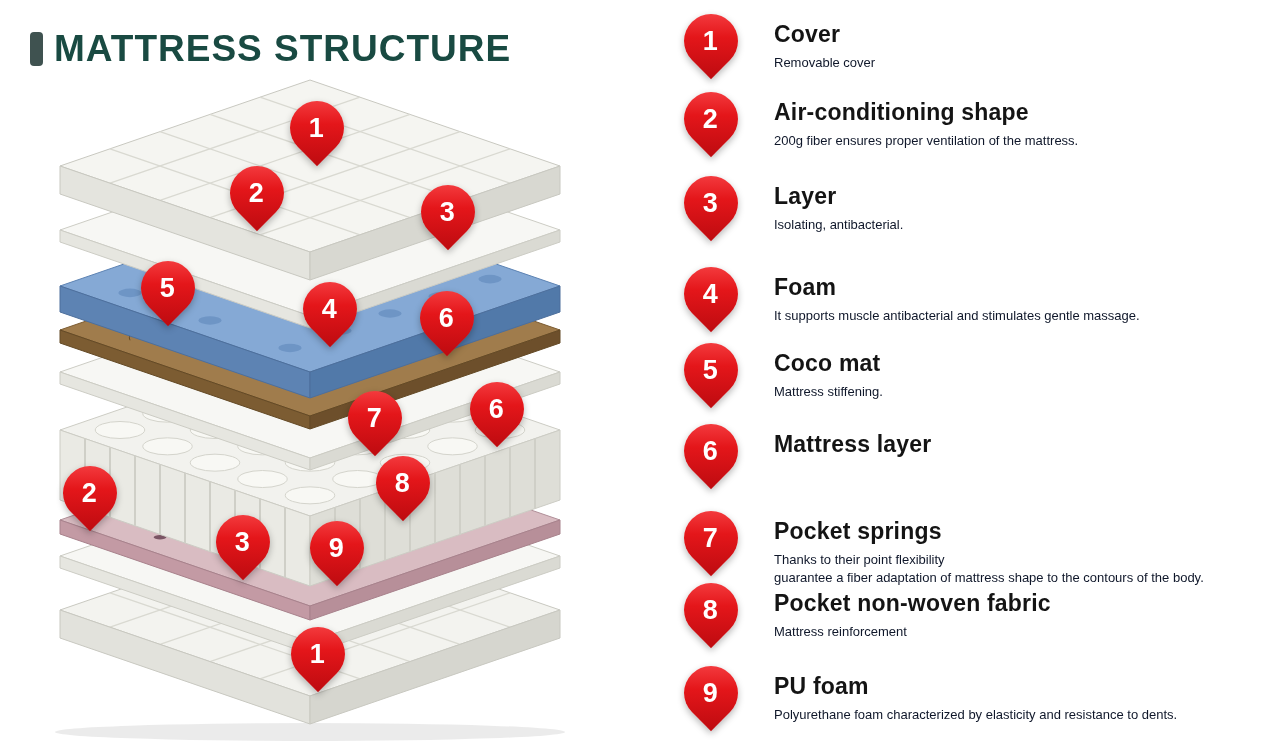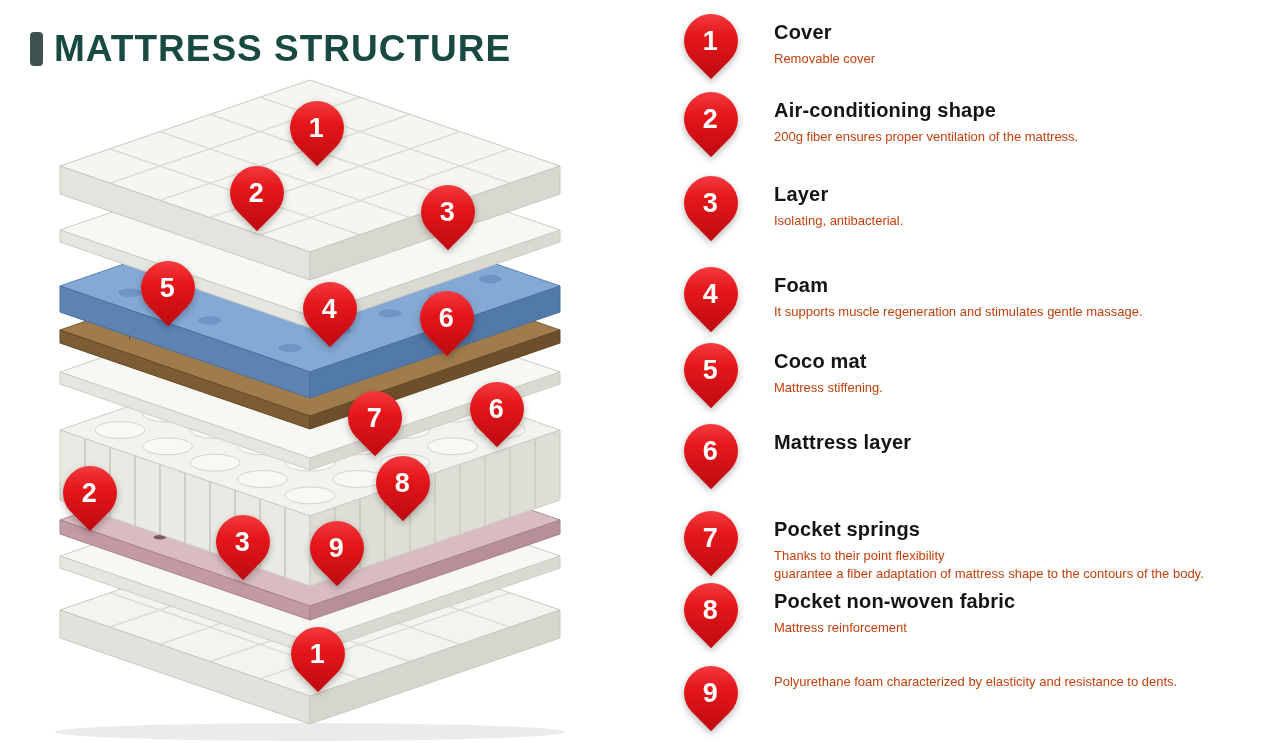--- a/index.html
+++ b/index.html
@@ -30,22 +30,22 @@
   .dpin{position:absolute;z-index:5;}
   .pin-num{
     transform:rotate(-45deg);
     color:#ffffff;font-weight:bold;font-size:27px;line-height:1;
     font-family:"Liberation Sans",sans-serif;
   }
   
   .legend{position:absolute;left:670px;top:0;width:610px;height:743px;}
   .legend-row{position:absolute;left:14px;display:flex;align-items:flex-start;}
   .legend-text{margin-left:36px;padding-top:7px;max-width:500px;}
-  .legend-heading{font-size:20px;font-weight:bold;color:#141414;letter-spacing:.2px;margin-bottom:6px;}
-  .legend-desc{font-size:13px;color:#c2410c;line-height:1.35;white-space:pre-line;}
+  .legend-heading{font-size:23px;font-weight:bold;color:#141414;letter-spacing:.2px;margin-bottom:6px;}
+  .legend-desc{font-size:13px;color:#0f172a;line-height:1.35;white-space:pre-line;}
 </style>
 </head>
 <body>
 
 <div class="header">
   <div class="title-bar"></div>
   <h1 class="title">MATTRESS STRUCTURE</h1>
 </div>
 
 <div class="diagram">
@@ -288,21 +288,21 @@
       <div class="legend-desc">Isolating, antibacterial.</div>
     </div>
   </div>
 
   <div class="legend-row" style="top:267px">
     <div class="pin">
         <span class="pin-num">4</span>
       </div>
     <div class="legend-text">
       <div class="legend-heading">Foam</div>
-      <div class="legend-desc">It supports muscle regeneration and stimulates gentle massage.</div>
+      <div class="legend-desc">It supports muscle antibacterial and stimulates gentle massage.</div>
     </div>
   </div>
 
   <div class="legend-row" style="top:343px">
     <div class="pin">
         <span class="pin-num">5</span>
       </div>
     <div class="legend-text">
       <div class="legend-heading">Coco mat</div>
       <div class="legend-desc">Mattress stiffening.</div>
@@ -337,17 +337,18 @@
       <div class="legend-heading">Pocket non-woven fabric</div>
       <div class="legend-desc">Mattress reinforcement</div>
     </div>
   </div>
 
   <div class="legend-row" style="top:666px">
     <div class="pin">
         <span class="pin-num">9</span>
       </div>
     <div class="legend-text">
+      <div class="legend-heading">PU foam</div>
       <div class="legend-desc">Polyurethane foam characterized by elasticity and resistance to dents.</div>
     </div>
   </div>
 
 </div>
 
 </body></html>

